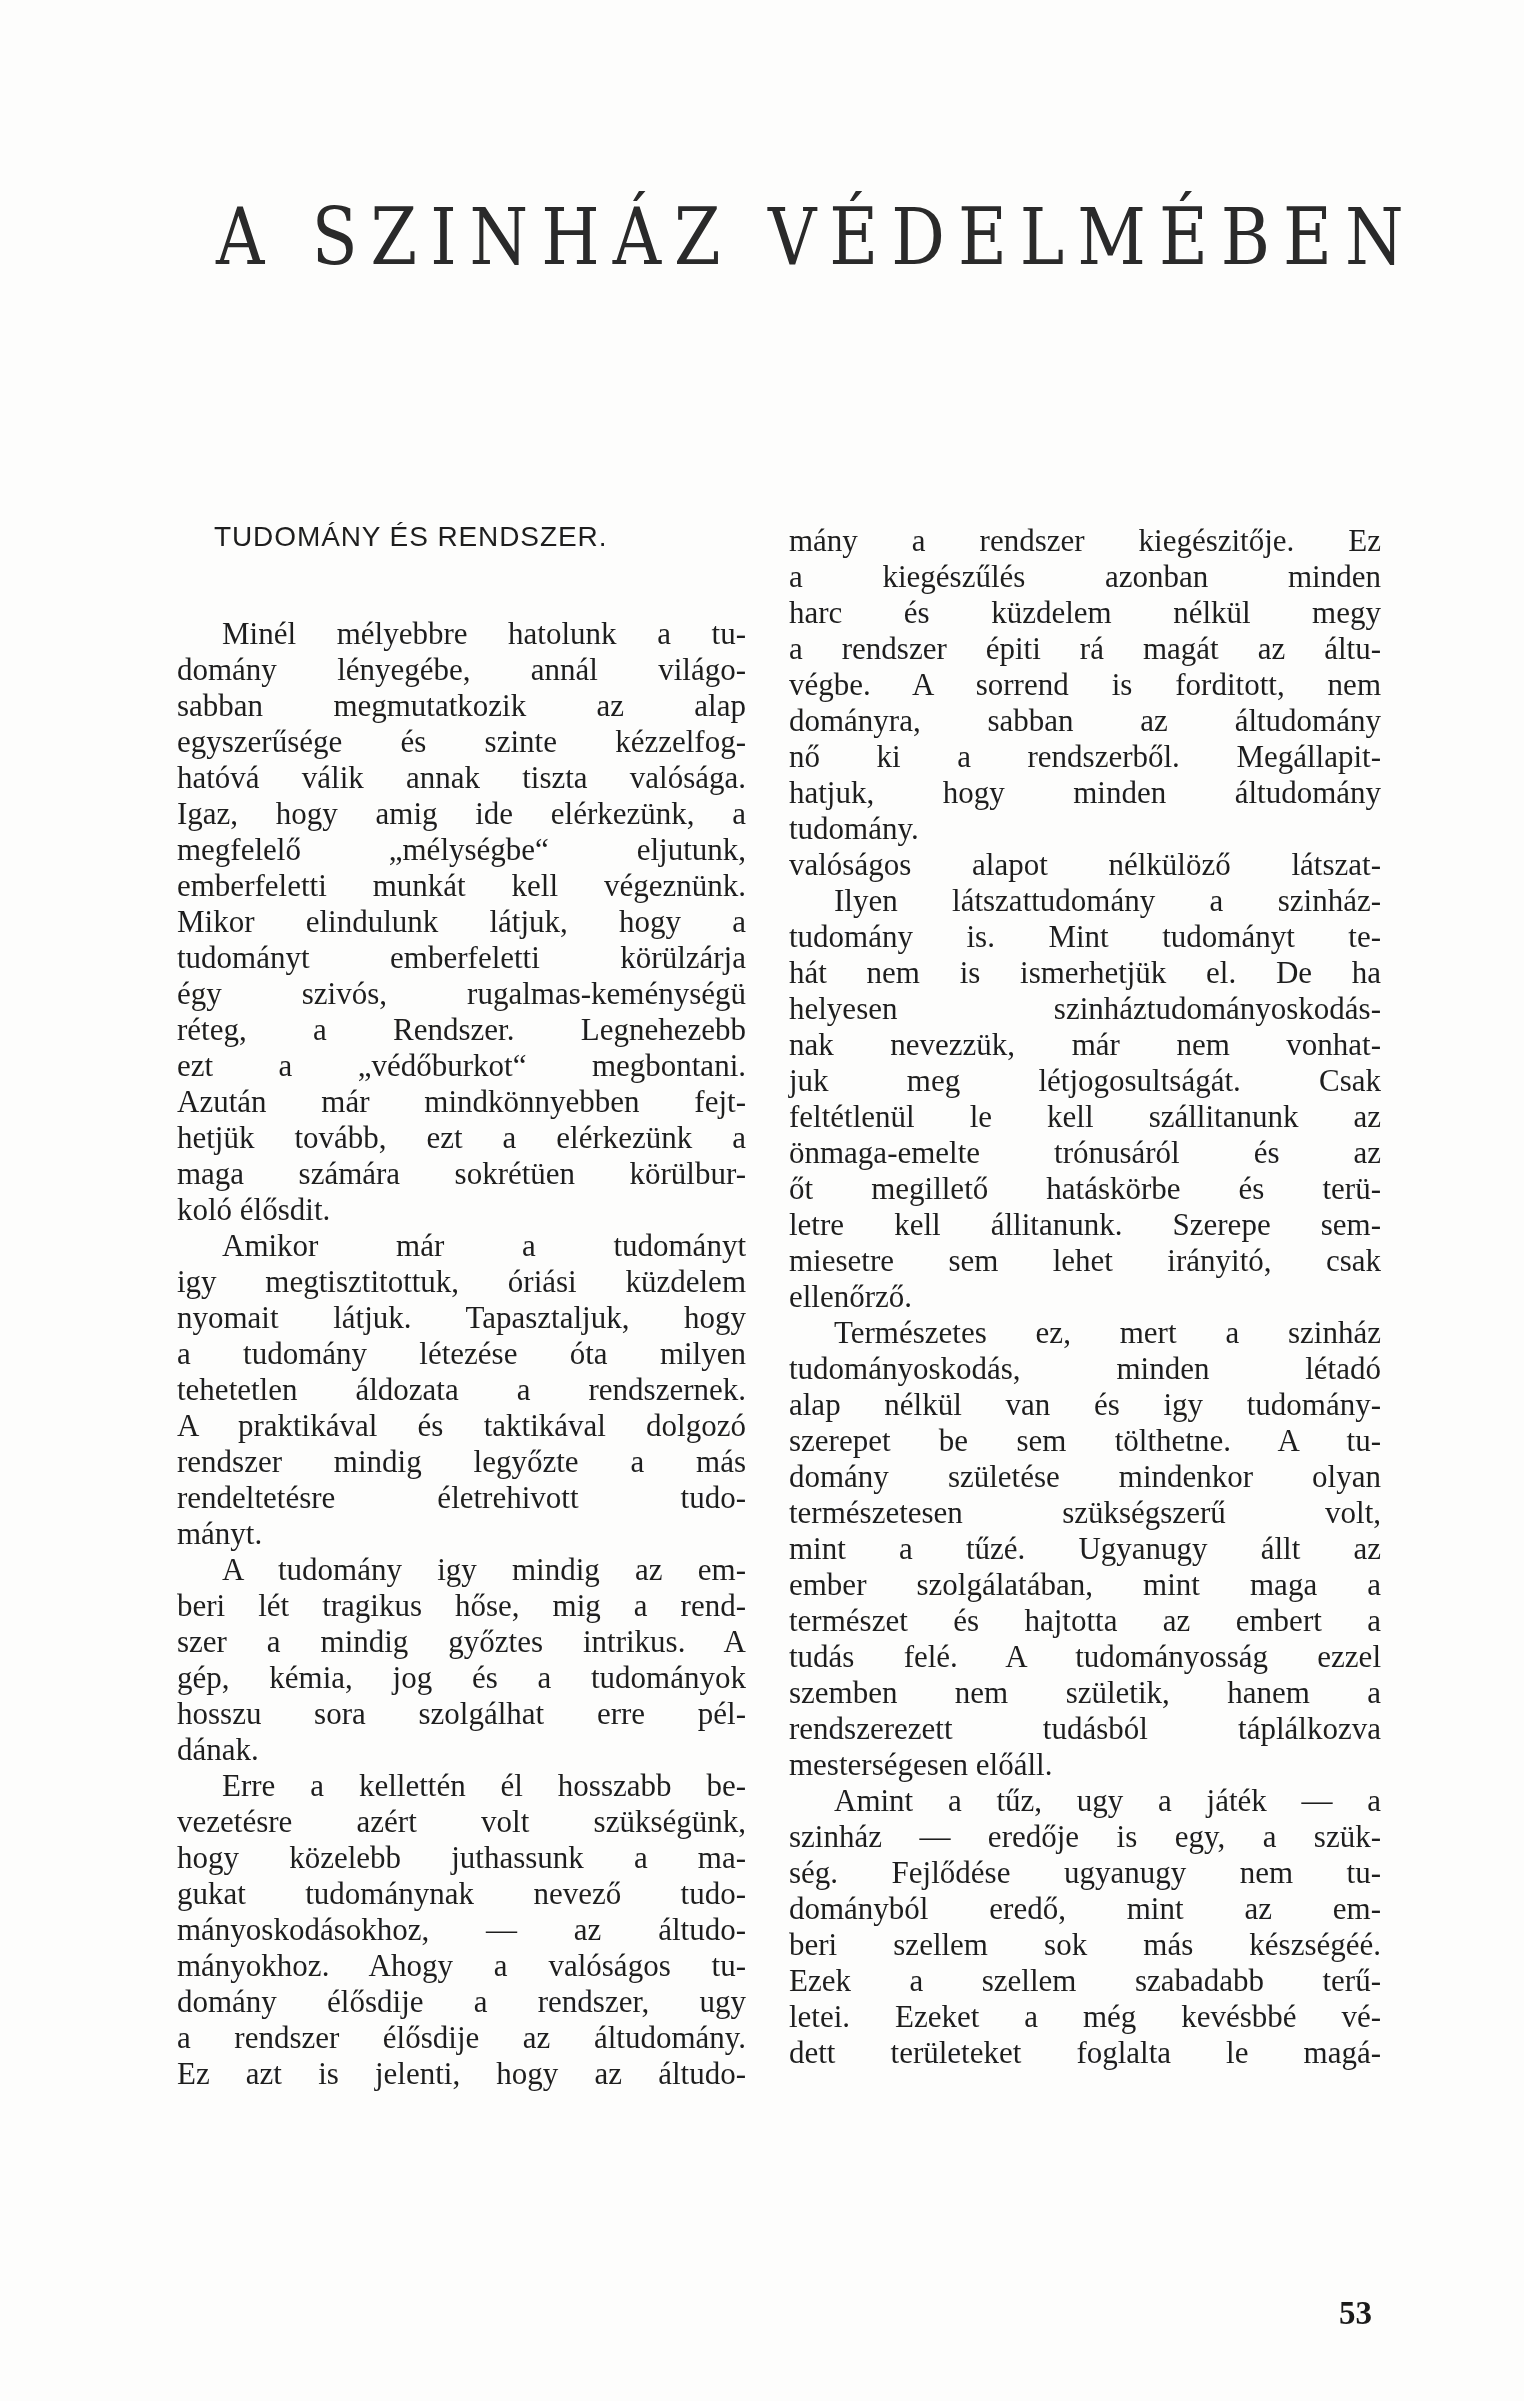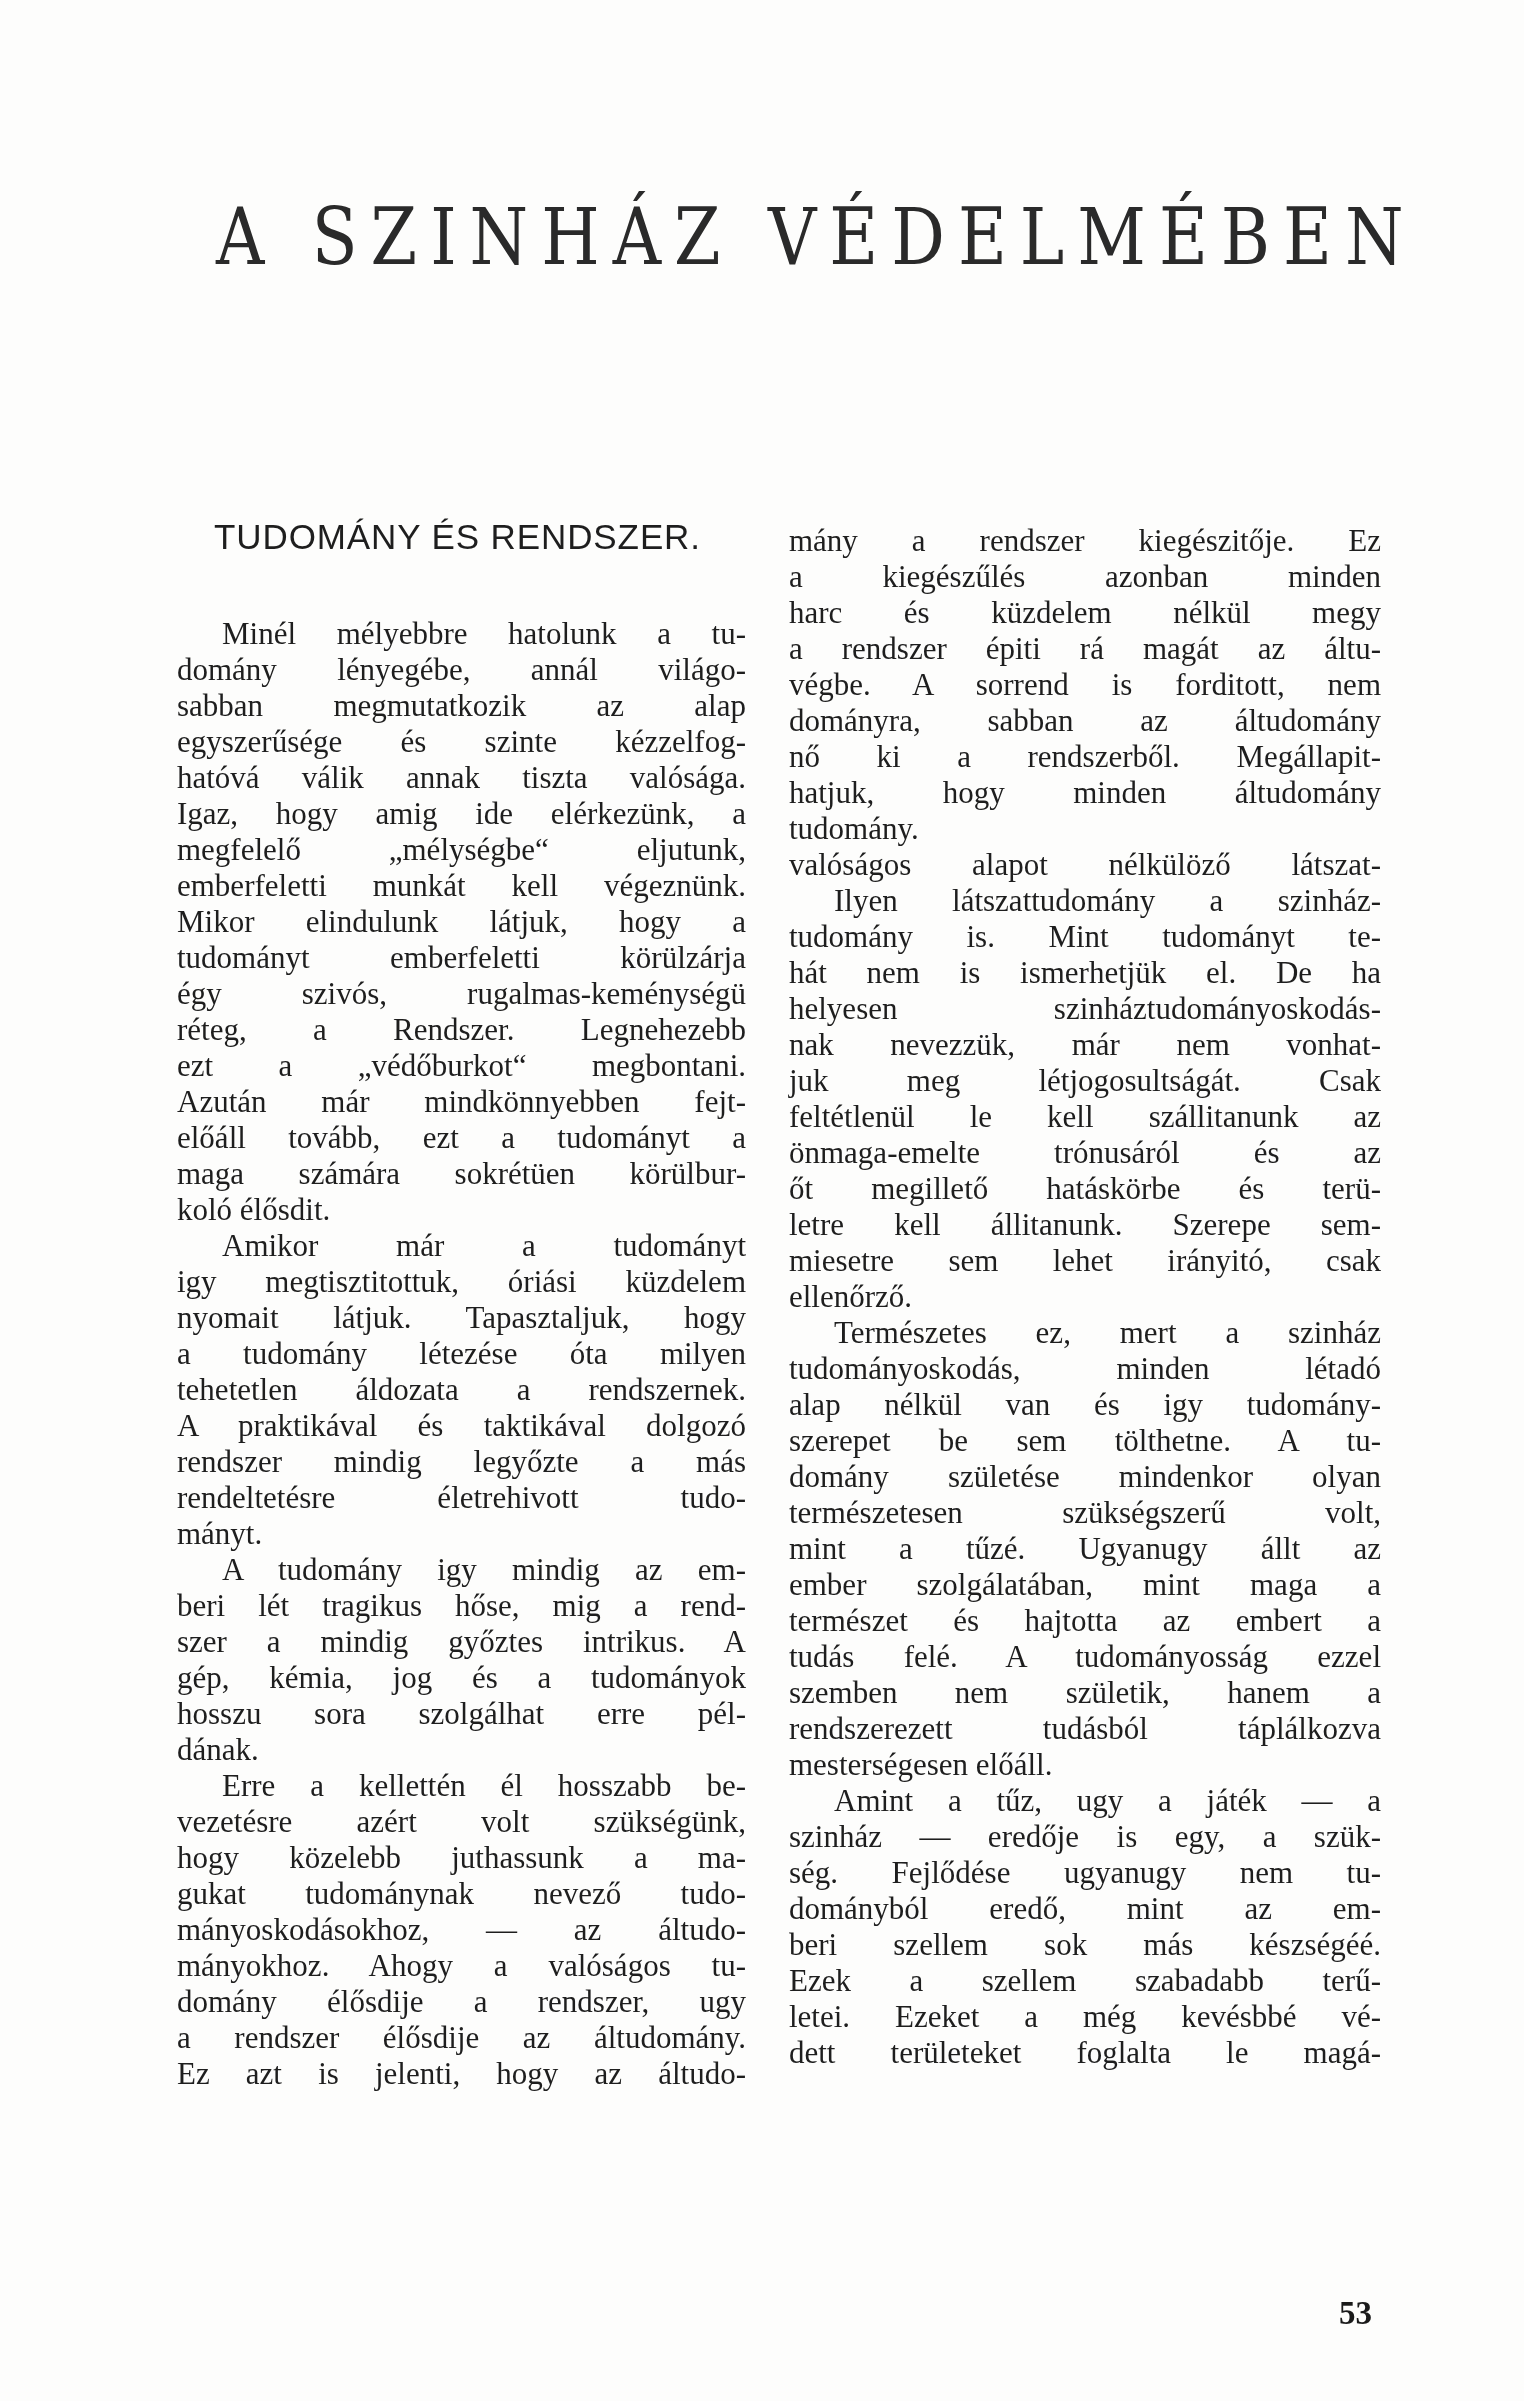--- a/index.html
+++ b/index.html
@@ -25,21 +25,21 @@
   .col.right { left: 789px; width: 592px; margin-top: 13px; }
   .line {
     display: block; white-space: nowrap; text-align: justify;
     text-align-last: justify; height: 36px; overflow: visible;
   }
   .line.last { text-align-last: left; }
   .line.indent { padding-left: 45px; }
   .heading {
     display: block; white-space: nowrap;
     font-family: "Liberation Sans", "DejaVu Sans", sans-serif;
-    font-size: 35px; letter-spacing: 0.9px; padding-left: 37px;
+    font-size: 28px; letter-spacing: 0.9px; padding-left: 37px;
     height: 54px; line-height: 54px;
   }
   .gap { display: block; height: 52px; }
   .page-number {
     position: absolute; left: 1339px; top: 2295px;
     font-family: "Liberation Serif", serif; font-weight: bold;
     font-size: 33px; color: #1a1a1a;
   }
 </style>
 </head>
@@ -58,21 +58,21 @@
       <span class="line">hatóvá válik annak tiszta valósága.</span>
       <span class="line">Igaz, hogy amig ide elérkezünk, a</span>
       <span class="line">megfelelő „mélységbe“ eljutunk,</span>
       <span class="line">emberfeletti munkát kell végeznünk.</span>
       <span class="line">Mikor elindulunk látjuk, hogy a</span>
       <span class="line">tudományt emberfeletti körülzárja</span>
       <span class="line">égy szivós, rugalmas-keménységü</span>
       <span class="line">réteg, a Rendszer. Legnehezebb</span>
       <span class="line">ezt a „védőburkot“ megbontani.</span>
       <span class="line">Azután már mindkönnyebben fejt-</span>
-      <span class="line">előáll tovább, ezt a tudományt a</span>
+      <span class="line">hetjük tovább, ezt a elérkezünk a</span>
       <span class="line">maga számára sokrétüen körülbur-</span>
       <span class="line last">koló élősdit.</span>
       <span class="line indent">Amikor már a tudományt</span>
       <span class="line">igy megtisztitottuk, óriási küzdelem</span>
       <span class="line">nyomait látjuk. Tapasztaljuk, hogy</span>
       <span class="line">a tudomány létezése óta milyen</span>
       <span class="line">tehetetlen áldozata a rendszernek.</span>
       <span class="line">A praktikával és taktikával dolgozó</span>
       <span class="line">rendszer mindig legyőzte a más</span>
       <span class="line">rendeltetésre életrehivott tudo-</span>

